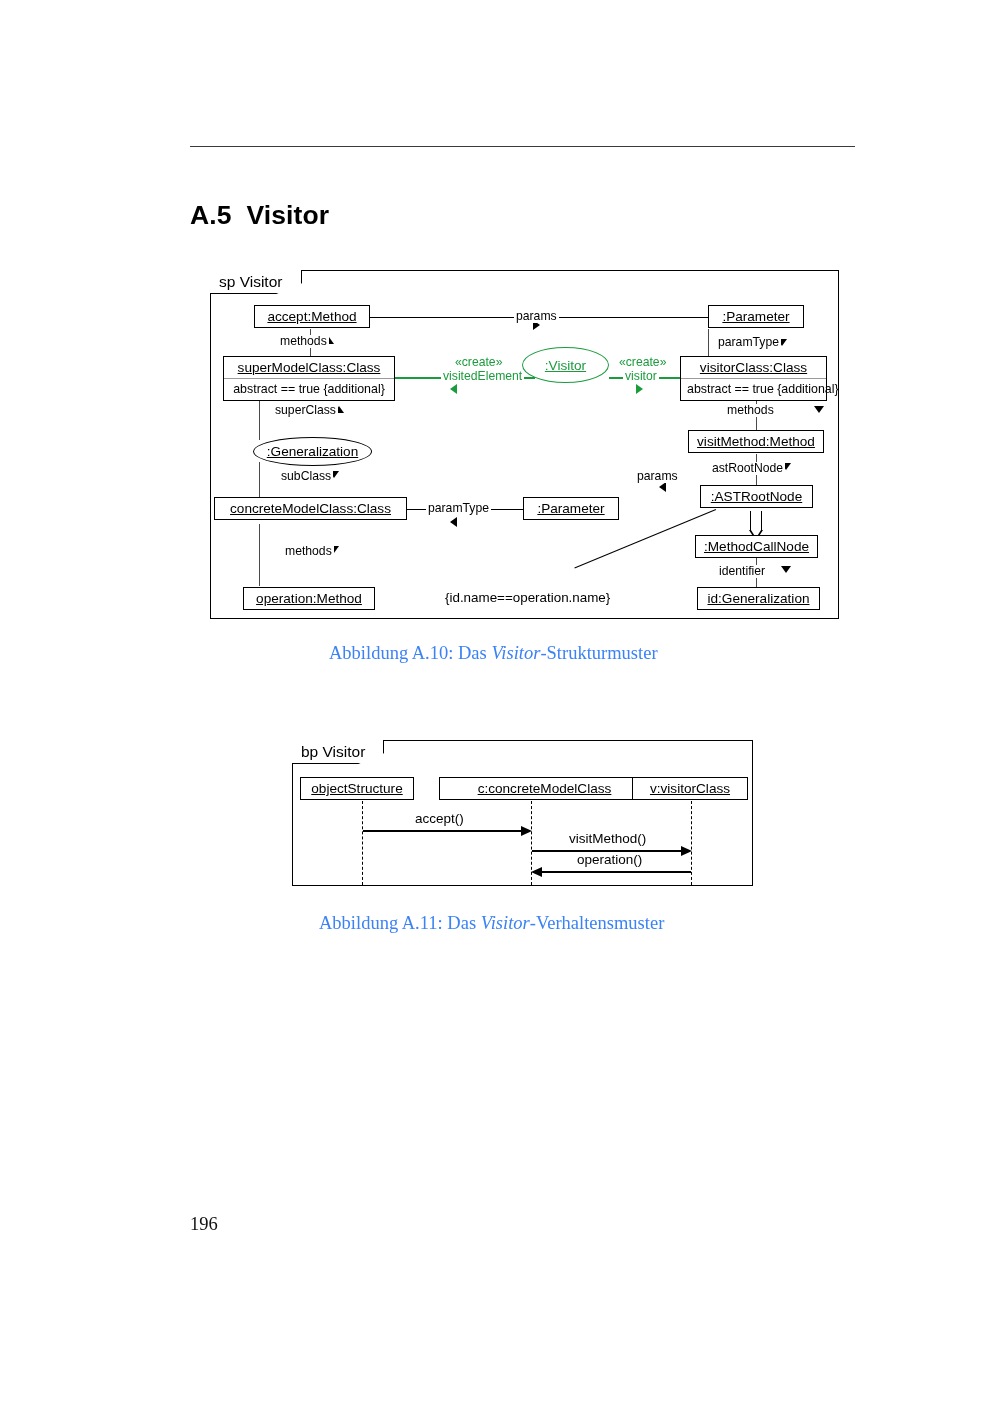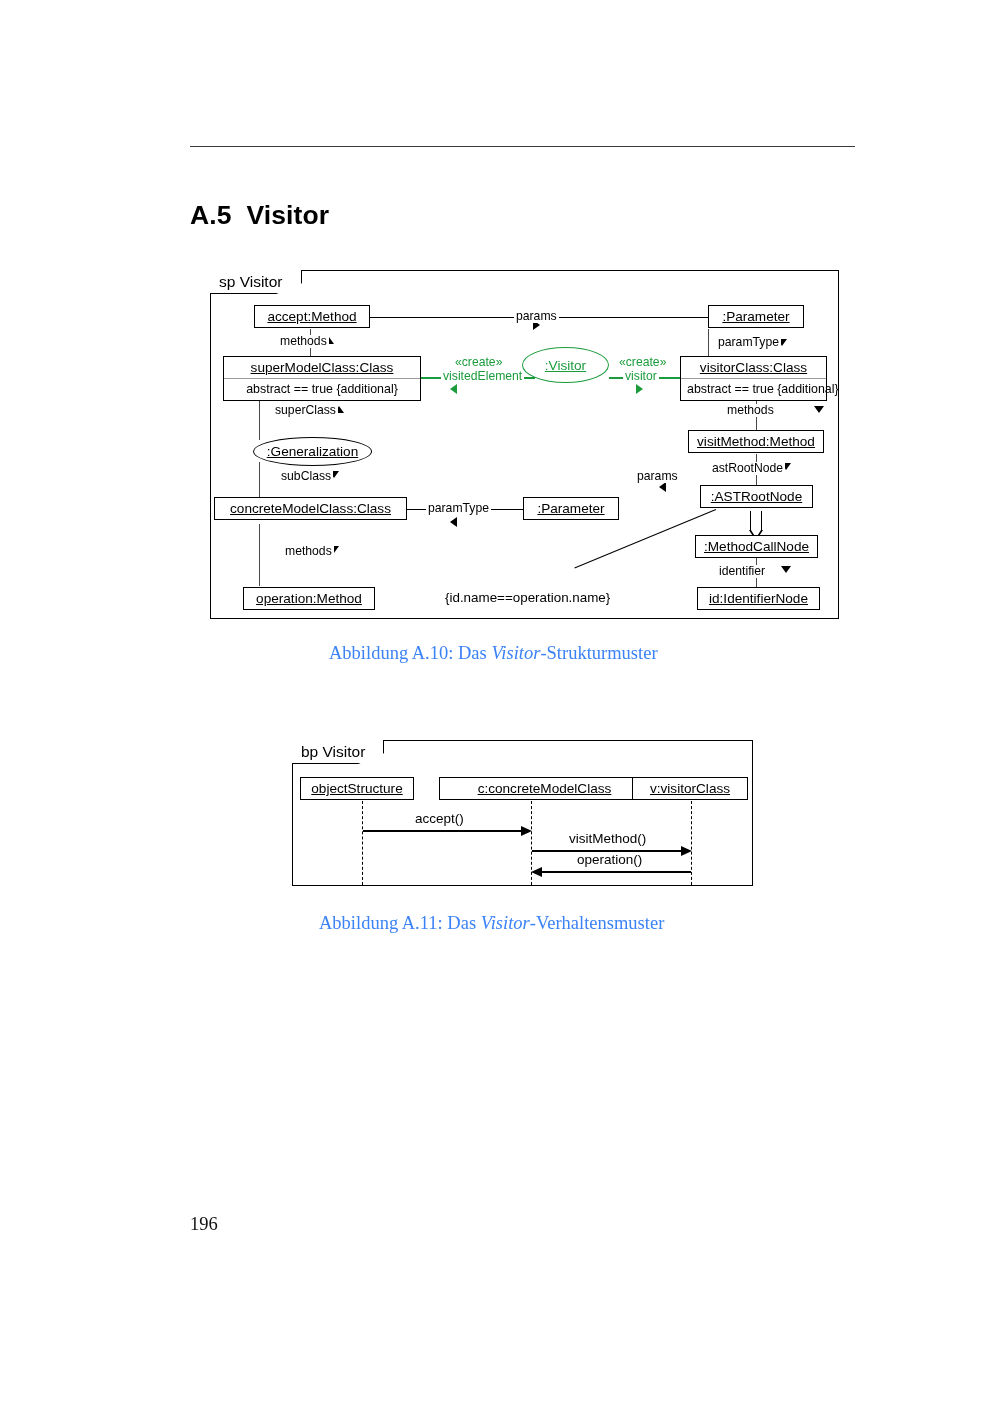--- a/index.html
+++ b/index.html
@@ -240,21 +240,21 @@
     <div class="lbl big nb" style="left:232px;top:320px;">{id.name==operation.name}</div>
 
     <div class="node" style="left:43px;top:34px;width:116px;">
       <div class="nhead"><span>accept:Method</span></div>
     </div>
 
     <div class="node" style="left:497px;top:34px;width:96px;">
       <div class="nhead"><span>:Parameter</span></div>
     </div>
 
-    <div class="node two" style="left:12px;top:85px;width:198px;">
+    <div class="node two" style="left:12px;top:85px;width:172px;">
       <div class="nhead"><span>superModelClass:Class</span></div>
       <div class="nbody">abstract == true {additional}</div>
     </div>
 
     <div class="oval green" style="left:311px;top:76px;width:87px;height:36px;">
       <span>:Visitor</span>
     </div>
 
     <div class="node two" style="left:469px;top:85px;width:147px;">
       <div class="nhead"><span>visitorClass:Class</span></div>
@@ -283,21 +283,21 @@
 
     <div class="node" style="left:484px;top:264px;width:123px;">
       <div class="nhead"><span>:MethodCallNode</span></div>
     </div>
 
     <div class="node" style="left:32px;top:316px;width:132px;">
       <div class="nhead"><span>operation:Method</span></div>
     </div>
 
     <div class="node" style="left:486px;top:316px;width:123px;">
-      <div class="nhead"><span>id:IdentifierNode</span></div>
+      <div class="nhead"><span>id:Generalization</span></div>
     </div>
   </div>
 
   <div class="caption" style="left:329px;top:643px;">
     <span>Abbildung A.10: Das </span><i>Visitor</i><span>-Strukturmuster</span>
   </div>
 
   <div class="frame" id="bp-frame" style="left:292px;top:740px;width:461px;height:146px;">
     <div class="frame-tab" style="width:92px;">bp Visitor</div>
 

